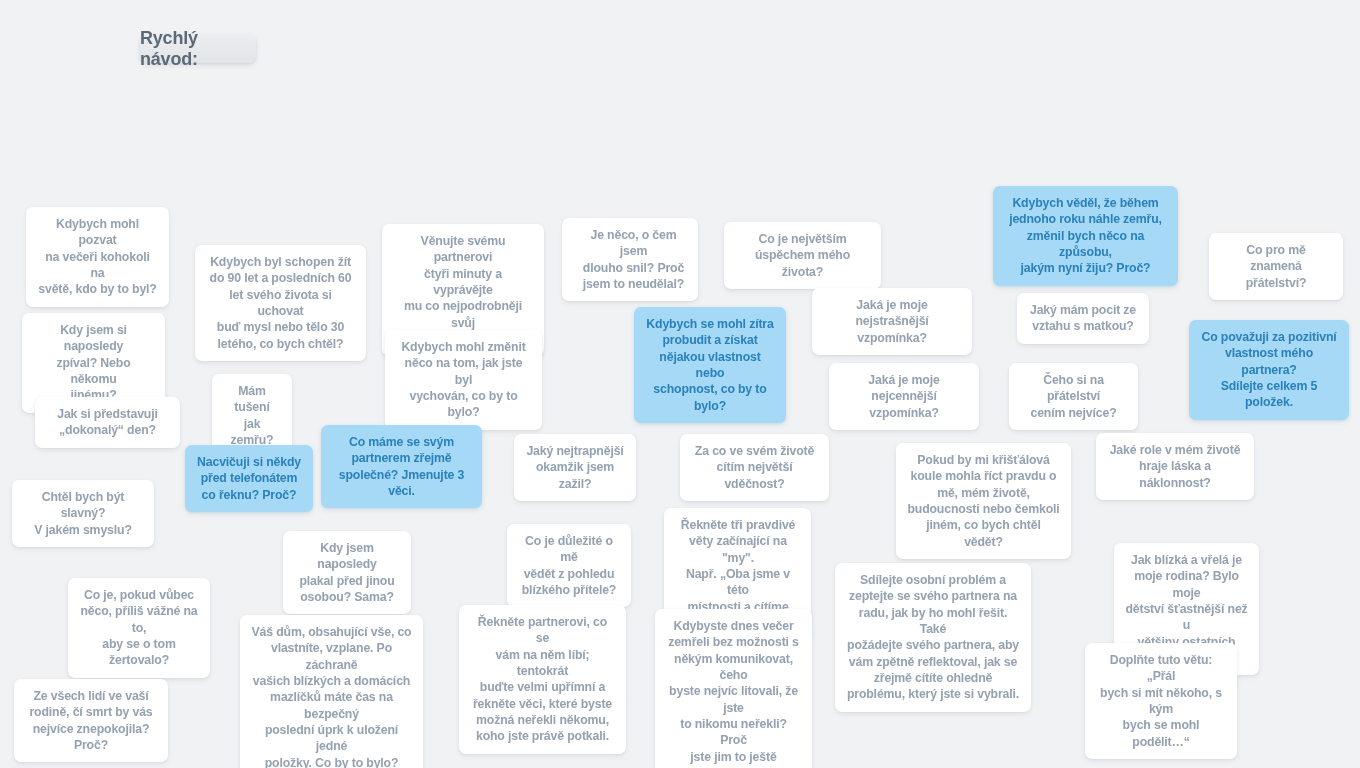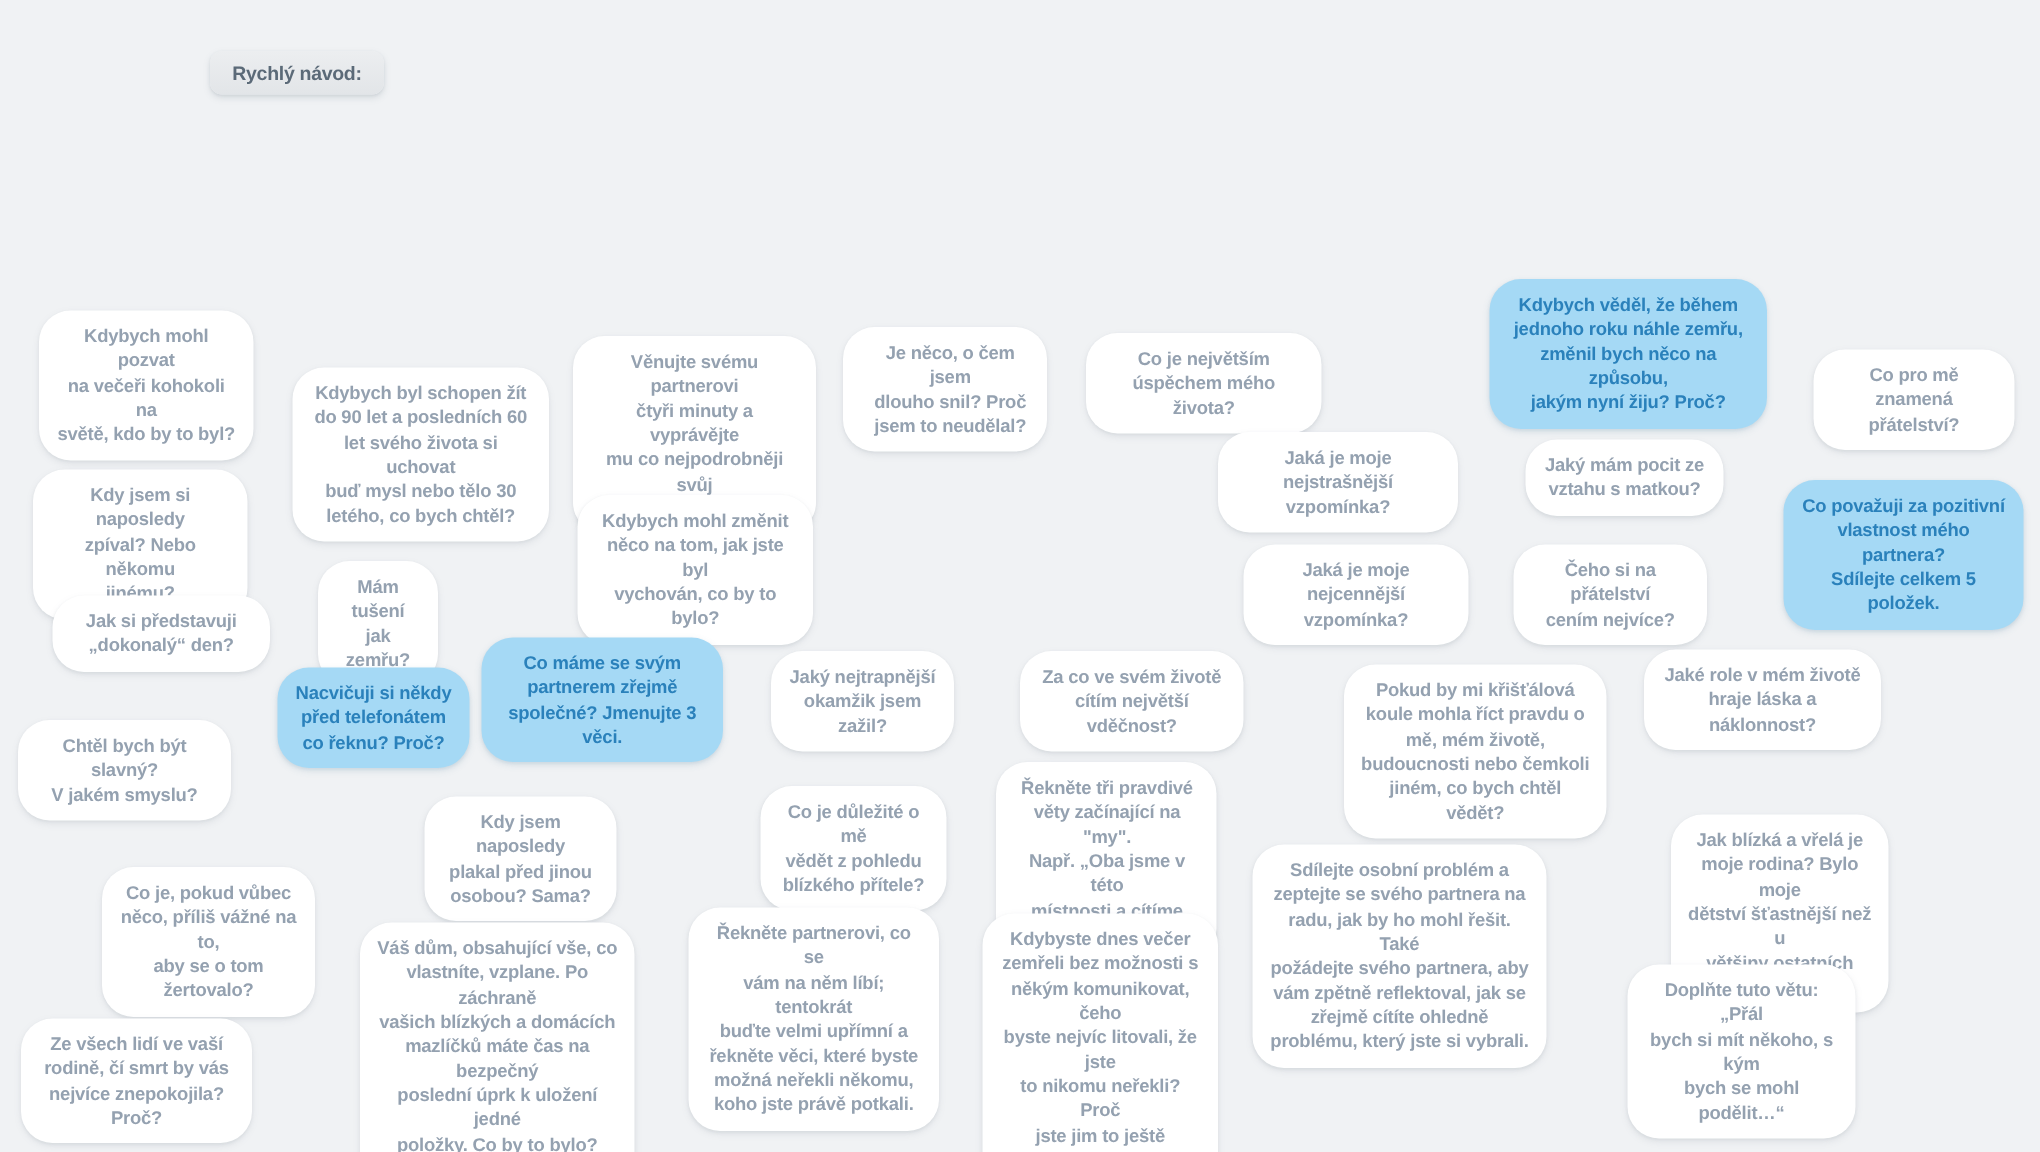--- a/index.html
+++ b/index.html
@@ -14,21 +14,21 @@
     overflow: hidden;
     position: relative;
   }
   #board {
     position: absolute;
     inset: 0;
   }
   .card {
     position: absolute;
     box-sizing: border-box;
-    border-radius: 21px;
+    border-radius: 7px;
     padding: 9px 11px;
     text-align: center;
     font-weight: bold;
     font-size: 12.3px;
     line-height: 1.33;
     letter-spacing: -0.15px;
     white-space: pre-line;
   }
   .card.white {
     background: #ffffff;
@@ -40,21 +40,21 @@
     color: #2a81bb;
     box-shadow: 0 2px 5px rgba(100,140,170,0.16), 0 1px 2px rgba(100,140,170,0.12);
   }
   .title-card {
     position: absolute;
     box-sizing: border-box;
     background: linear-gradient(180deg, #eceef0 0%, #e2e5e8 100%);
     color: #5b6a78;
     border-radius: 8px;
     font-weight: bold;
-    font-size: 13px;
+    font-size: 18px;
     letter-spacing: -0.2px;
     display: flex;
     align-items: center;
     justify-content: center;
     box-shadow: 0 2px 5px rgba(110,125,140,0.18), 0 1px 2px rgba(110,125,140,0.12);
   }
 </style>
 </head>
 <body>
 
@@ -82,20 +82,24 @@
 změnil bych něco na způsobu,
 jakým nyní žiju? Proč?</div>
     <div class="card white" style="left: 1209px; top: 233px; width: 134px;">Co pro mě znamená
 přátelství?</div>
     <div class="card white" style="left: 22px; top: 313px; width: 143px;">Kdy jsem si naposledy
 zpíval? Nebo někomu
 jinému?</div>
     <div class="card white" style="left: 385px; top: 330px; width: 157px;">Kdybych mohl změnit
 něco na tom, jak jste byl
 vychován, co by to bylo?</div>
+    <div class="card blue" style="left: 634px; top: 307px; width: 152px;">Kdybych se mohl zítra
+probudit a získat
+nějakou vlastnost nebo
+schopnost, co by to bylo?</div>
     <div class="card white" style="left: 812px; top: 288px; width: 160px;">Jaká je moje
 nejstrašnější vzpomínka?</div>
     <div class="card white" style="left: 1017px; top: 293px; width: 132px;">Jaký mám pocit ze
 vztahu s matkou?</div>
     <div class="card blue" style="left: 1189px; top: 320px; width: 160px;">Co považuji za pozitivní
 vlastnost mého partnera?
 Sdílejte celkem 5 položek.</div>
     <div class="card white" style="left: 212px; top: 374px; width: 80px;">Mám tušení
 jak zemřu?</div>
     <div class="card white" style="left: 829px; top: 363px; width: 150px;">Jaká je moje

